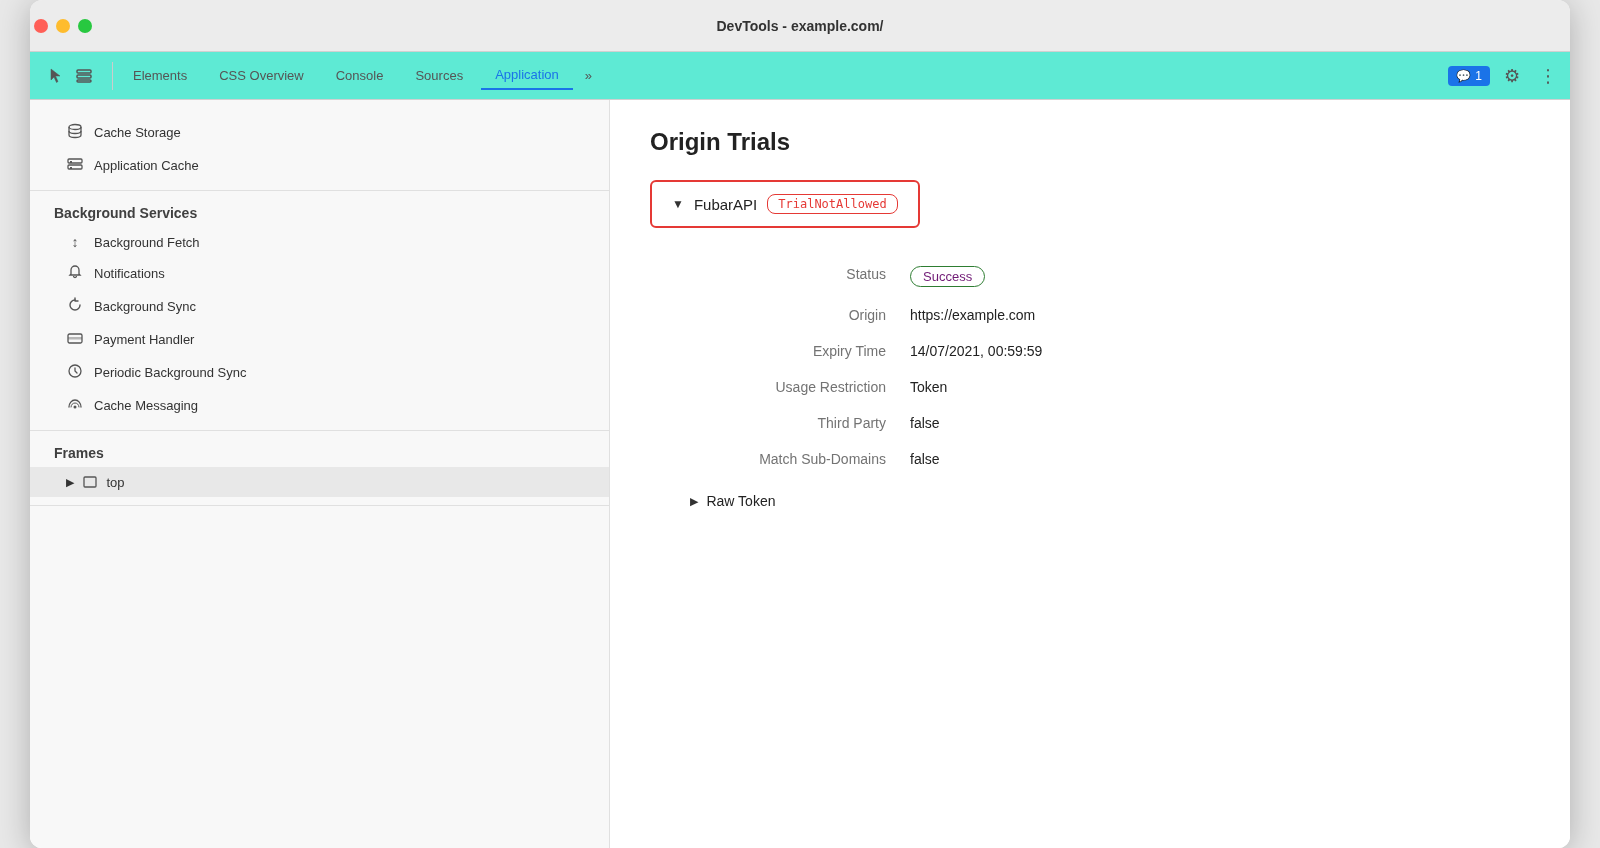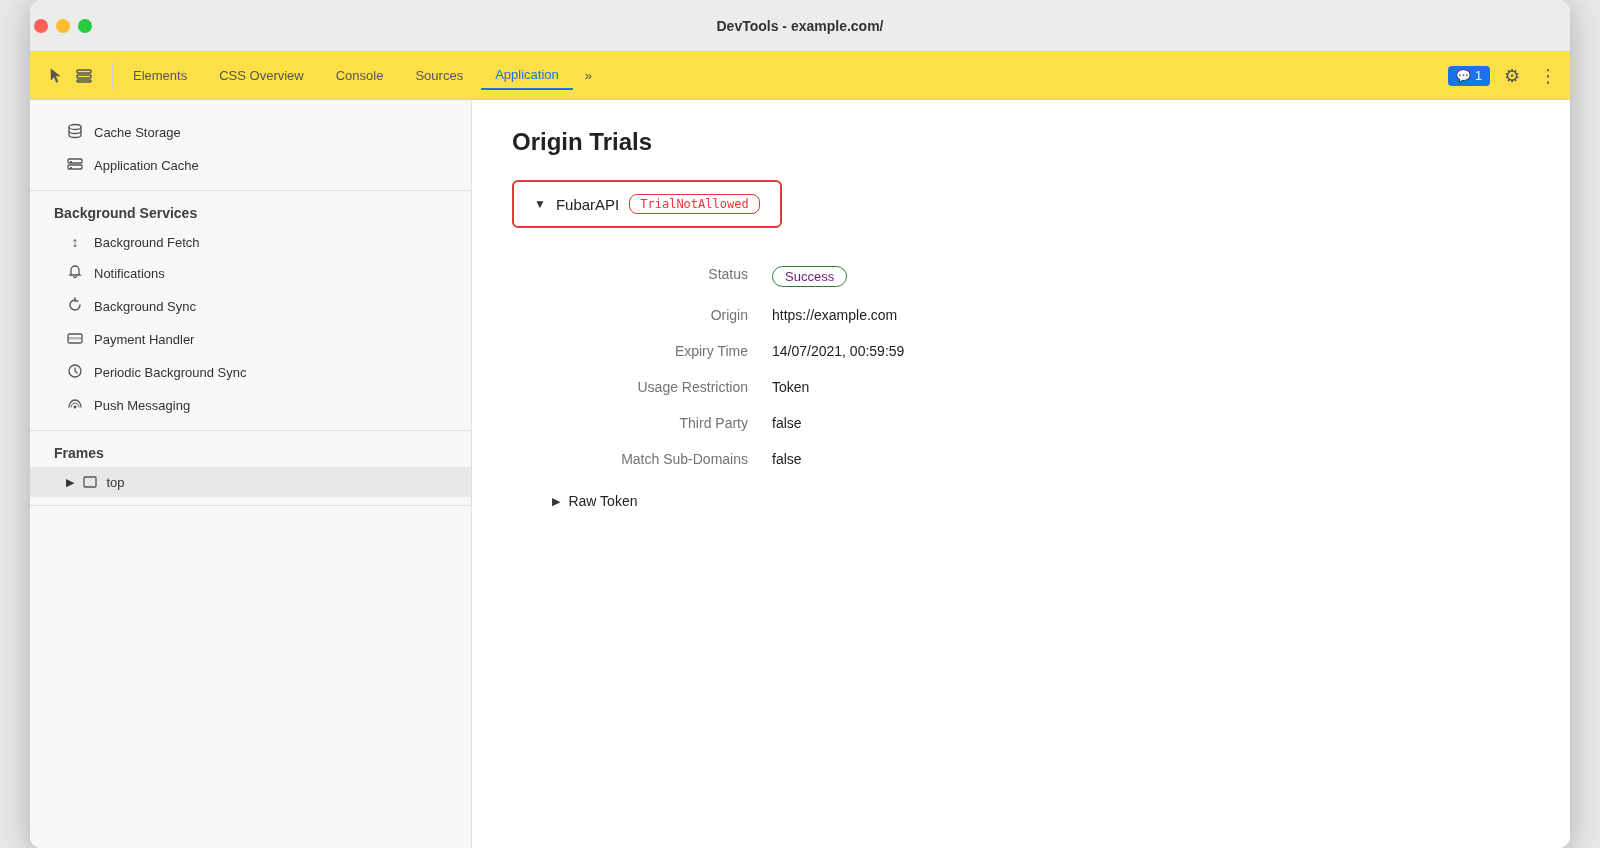--- a/index.html
+++ b/index.html
@@ -48,21 +48,21 @@
       position: absolute;
       left: 50%;
       transform: translateX(-50%);
       font-size: 14px;
       font-weight: 600;
       color: #333;
     }
 
     
     .tabbar {
-      background: #fde047;
+      background: #5eead4;
       border-bottom: 1px solid #d0d0d0;
       display: flex;
       align-items: center;
       height: 48px;
       padding: 0 8px;
     }
     .tabbar-icons {
       display: flex;
       align-items: center;
       gap: 8px;
@@ -140,21 +140,21 @@
 
     
     .main {
       display: flex;
       height: 748px;
       background: white;
     }
 
     
     .sidebar {
-      width: 442px;
+      width: 580px;
       background: #f8f8f8;
       border-right: 1px solid #e0e0e0;
       overflow-y: auto;
       flex-shrink: 0;
       padding: 8px 0;
     }
 
     .sidebar-section {
       border-bottom: 1px solid #e0e0e0;
       padding: 8px 0;
@@ -405,21 +405,21 @@
           <span>Periodic Background Sync</span>
         </div>
         <div class="sidebar-item">
           <span class="sidebar-icon">
             <svg width="16" height="16" viewBox="0 0 16 16" fill="none">
               <path d="M2 11c0-3.87 2.69-7 6-7s6 3.13 6 7" stroke="#555" stroke-width="1.3" fill="none" stroke-linecap="round"></path>
               <path d="M4 11c0-2.21 1.79-4 4-4s4 1.79 4 4" stroke="#555" stroke-width="1" fill="none" stroke-linecap="round"></path>
               <circle cx="8" cy="11" r="1.5" fill="#555"></circle>
             </svg>
           </span>
-          <span>Push Messaging</span>
+          <span>Cache Messaging</span>
         </div>
       </div>
 
       <div class="sidebar-section">
         <div class="sidebar-section-header">Frames</div>
         <div class="frames-item">
           <span style="font-size:11px;">▶</span>
           <svg width="16" height="16" viewBox="0 0 16 16" fill="none">
             <rect x="2" y="3" width="12" height="10" rx="1" stroke="#555" stroke-width="1.3" fill="none"></rect>
           </svg>

